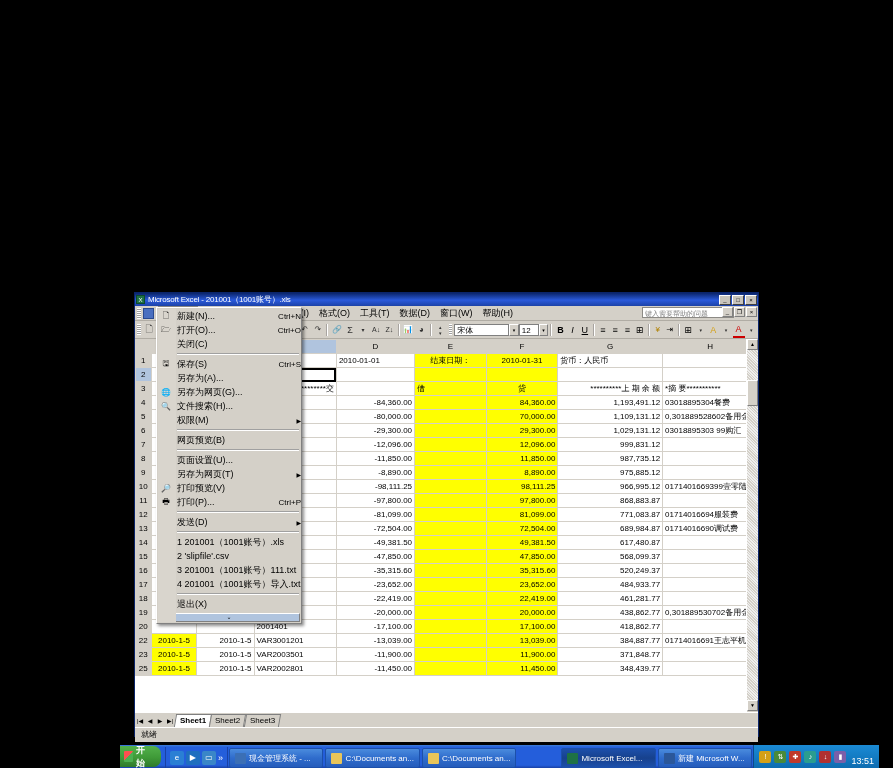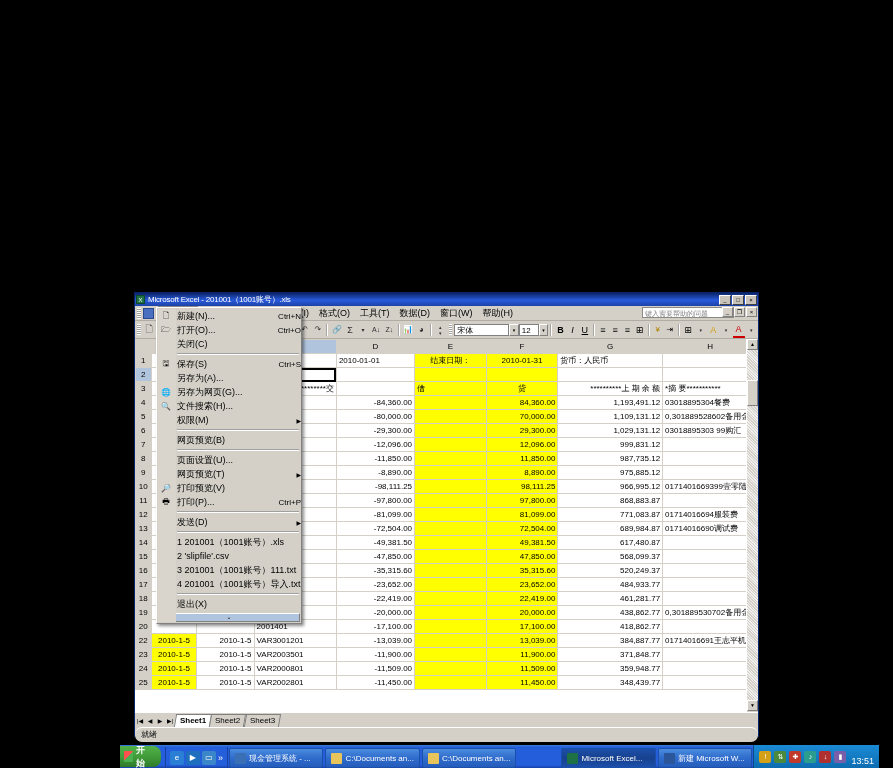--- a/index.html
+++ b/index.html
@@ -85,21 +85,21 @@
 
   
   .sheetbar{height:14px;background:#d4d0c8;display:flex;align-items:center;font-size:8px;
     border-top:1px solid #fff;}
   .nav-btn{width:10px;text-align:center;font-size:6px;color:#000;}
   .tab{padding:0 4px;height:12px;line-height:12px;border:1px solid #808080;border-bottom:none;
     background:#d4d0c8;margin-right:-1px;transform:skewX(-10deg);font-size:8px;}
   .tab.active{background:#fff;font-weight:bold;}
   .tab span{display:inline-block;transform:skewX(10deg);}
   .statusbar{height:14px;background:#d4d0c8;font-size:8px;line-height:14px;padding-left:6px;
-    border-top:1px solid #fff;color:#000;border-radius:7px;}
+    border-top:1px solid #fff;color:#000;}
 
   
   .dropdown{position:absolute;left:21px;top:14px;width:144px;background:#d4d0c8;
     border:1px solid #808080;border-top-color:#fff;border-left-color:#fff;
     box-shadow:2px 2px 3px rgba(0,0,0,.45);z-index:50;padding:1px 0 0 0;font-size:9px;}
   .dd-gutter{position:absolute;left:1px;top:1px;bottom:1px;width:18px;background:#d9d5cd;}
   .dd-row{position:relative;display:flex;align-items:center;height:14px;padding-left:20px;
     color:#000;}
   .dd-row .dd-ico{position:absolute;left:2px;top:1px;width:14px;height:12px;
     display:flex;align-items:center;justify-content:center;font-size:8px;}
@@ -485,31 +485,20 @@
               <td class="ctr yel">2010-1-5</td>
               <td class="num">2010-1-5</td>
               <td>VAR2003501</td>
               <td class="num">-11,900.00</td>
               <td class="yel"></td>
               <td class="yel num">11,900.00</td>
               <td class="num">371,848.77</td>
               <td></td>
             </tr>
             <tr>
-              <td class="rowhdr">24</td>
-              <td class="ctr yel">2010-1-5</td>
-              <td class="num">2010-1-5</td>
-              <td>VAR2000801</td>
-              <td class="num">-11,509.00</td>
-              <td class="yel"></td>
-              <td class="yel num">11,509.00</td>
-              <td class="num">359,948.77</td>
-              <td></td>
-            </tr>
-            <tr>
               <td class="rowhdr">25</td>
               <td class="ctr yel">2010-1-5</td>
               <td class="num">2010-1-5</td>
               <td>VAR2002801</td>
               <td class="num">-11,450.00</td>
               <td class="yel"></td>
               <td class="yel num">11,450.00</td>
               <td class="num">348,439.77</td>
               <td></td>
             </tr>
@@ -576,21 +565,21 @@
           </div>
           <div class="dd-sep"></div>
           <div class="dd-row">
             <span class="dd-label">网页预览(B)</span>
           </div>
           <div class="dd-sep"></div>
           <div class="dd-row">
             <span class="dd-label">页面设置(U)...</span>
           </div>
           <div class="dd-row">
-            <span class="dd-label">网页预览(T)</span>
+            <span class="dd-label">另存为网页(T)</span>
             <span class="dd-sub">▶</span>
           </div>
           <div class="dd-row">
             <span class="dd-ico">🔎</span>
             <span class="dd-label">打印预览(V)</span>
           </div>
           <div class="dd-row">
             <span class="dd-ico">🖶</span>
             <span class="dd-label">打印(P)...</span>
             <span class="dd-accel">Ctrl+P</span>

